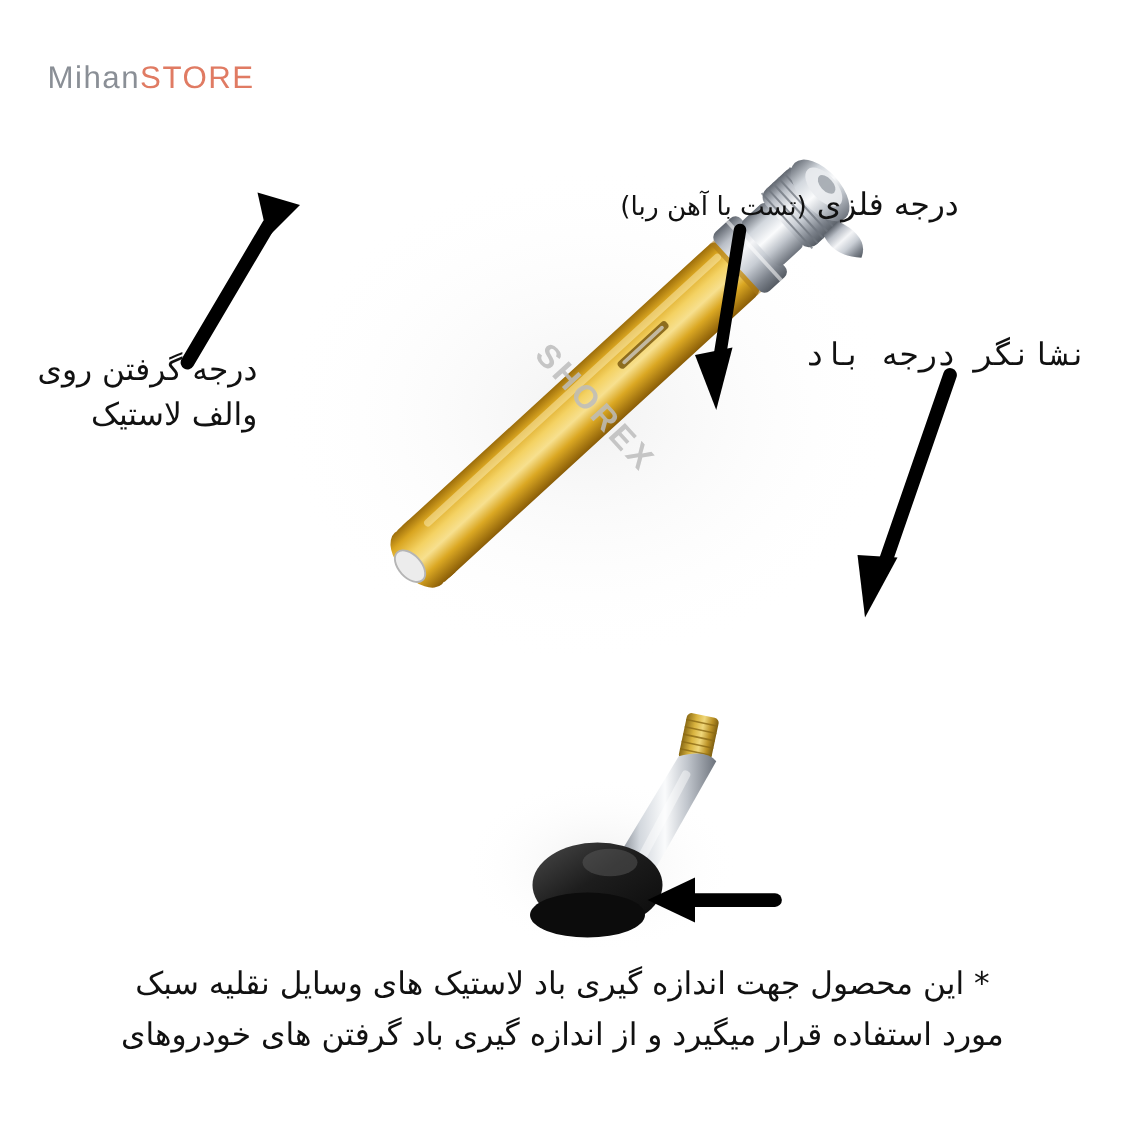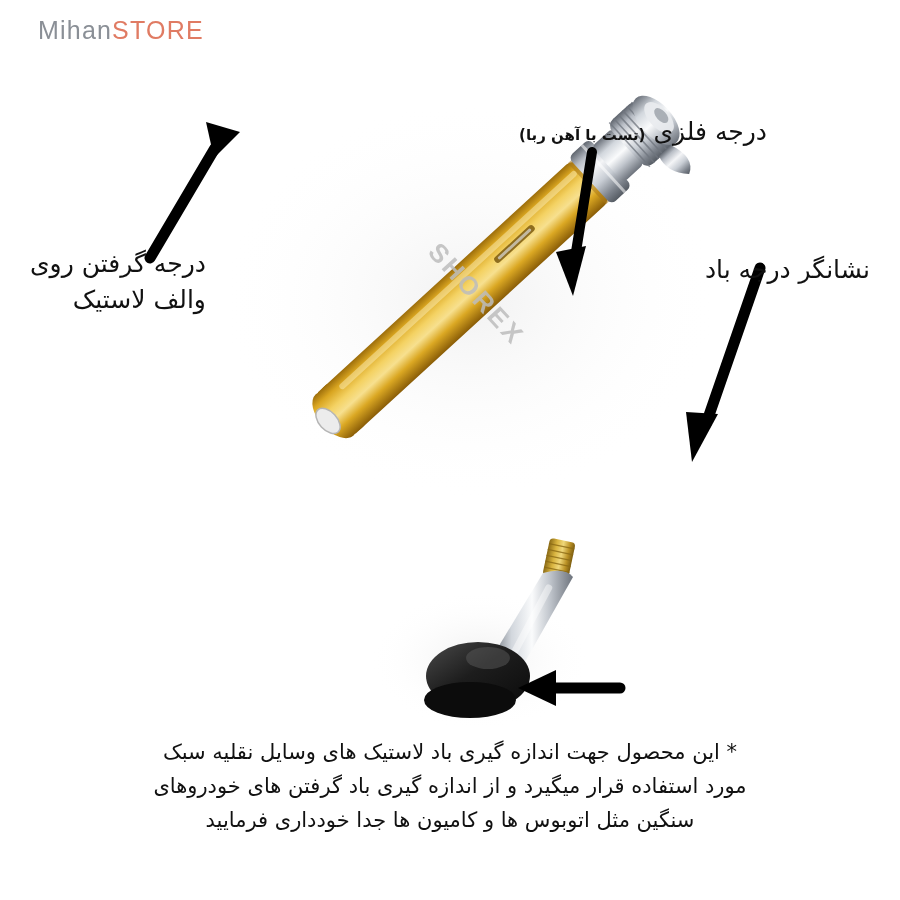--- a/index.html
+++ b/index.html
@@ -4,21 +4,21 @@
 <title>MihanStore — Tire Pressure Gauge</title>
 <style>
   html,body{margin:0;padding:0;}
   body{
     width:900px;height:900px;
     background:#ffffff;
     font-family:"DejaVu Sans", sans-serif;
     overflow:hidden;
     position:relative;
   }
-  #stage{position:relative;width:900px;height:796px;}
+  #stage{position:relative;width:900px;height:796px;margin-top:32px;}
 
   
   .brand{
     position:absolute;top:16px;left:38px;
     font-family:"Liberation Sans", sans-serif;
     font-size:25px;letter-spacing:1.2px;font-weight:400;
     direction:ltr;white-space:nowrap;
     user-select:none;
   }
   .brand .b1{color:#8a8f96;}
@@ -31,32 +31,32 @@
   .label{
     position:absolute;
     direction:rtl;
     color:#111;
     font-family:"DejaVu Sans", sans-serif;
     line-height:1.45;
     white-space:nowrap;
   }
   .label.big{font-size:25px;}
   .lbl-metal{ top:114px; right:133px; text-align:right; }
-  .lbl-metal .sub{font-size:15px;font-weight:bold;}
-  .lbl-gauge{ top:252px; right:30px; }
+  .lbl-metal .sub{font-size:21px;}
+  .lbl-gauge{ top:236px; right:30px;font-family:Liberation Mono, monospace; }
   .lbl-valveseat{ top:246px; left:30px; text-align:right; }
   .lbl-carvalve{ top:632px; left:158px; }
 
   
   .note{
     position:absolute;
     top:735px;left:0;width:900px;
     direction:rtl;text-align:center;
     font-family:"DejaVu Sans", sans-serif;
-    font-size:21px;line-height:1.62;color:#111;
+    font-size:25px;line-height:1.62;color:#111;
     padding:0 44px;box-sizing:border-box;
   }
 </style>
 </head>
 <body>
 
 <div id="stage">
 
   <div class="brand">
     <span class="b1">Mihan</span><span class="b2">STORE</span>
@@ -201,16 +201,15 @@
 
   <div class="label big lbl-valveseat">
     <div>درجه گرفتن روی</div>
     <div>والف لاستیک</div>
   </div>
 
 
   <div class="note">
     <div>* این محصول جهت اندازه گیری باد لاستیک های وسایل نقلیه سبک</div>
     <div>مورد استفاده قرار میگیرد و از اندازه گیری باد گرفتن های خودروهای</div>
-    <div>سنگین مثل اتوبوس ها و کامیون ها جدا خودداری فرمایید</div>
   </div>
 
 </div>
 
 </body></html>

